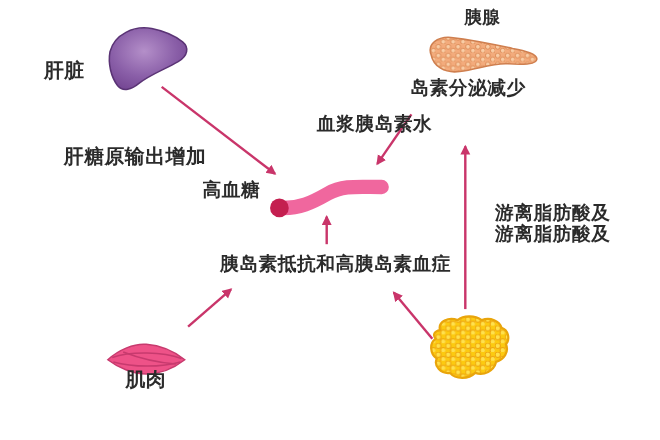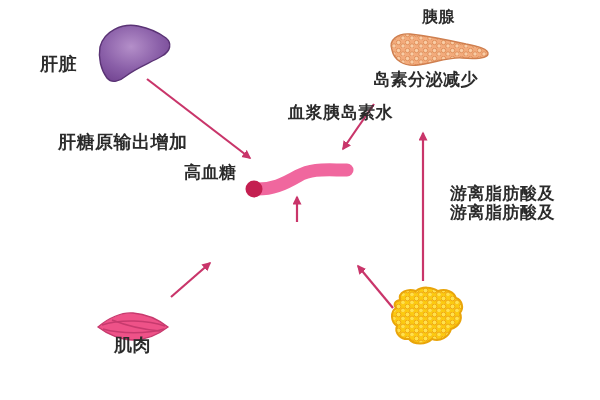--- a/index.html
+++ b/index.html
@@ -105,19 +105,20 @@
   <div class="lbl fs18" style="left:58px;top:133px;">肝糖原输出增加</div>
 
   <div class="lbl fs17 multiline" style="left:240px;top:104px;margin-left:48px;">
     <span class="line">血浆胰岛素水</span>
   </div>
 
   <div class="lbl fs17 multiline" style="left:373px;top:71px;">
     <span class="line">岛素分泌减少</span>
   </div>
 
+  <div class="lbl fs17" style="left:200px;top:231px;">胰岛素抵抗和高胰岛素血症</div>
 
   <div class="lbl fs17 multiline" style="left:450px;top:185px;">
     <span class="line">游离脂肪酸及</span>
     <span class="line">游离脂肪酸及</span>
   </div>
 
 </div>
 
 </body></html>

